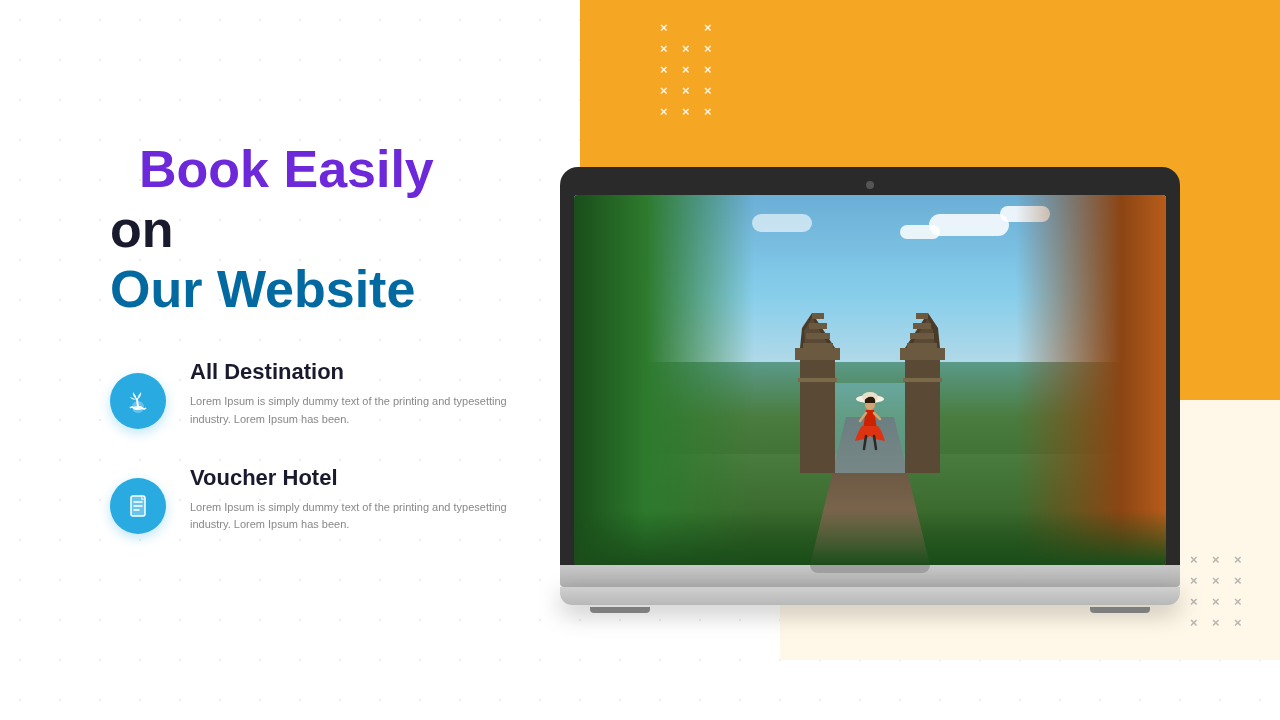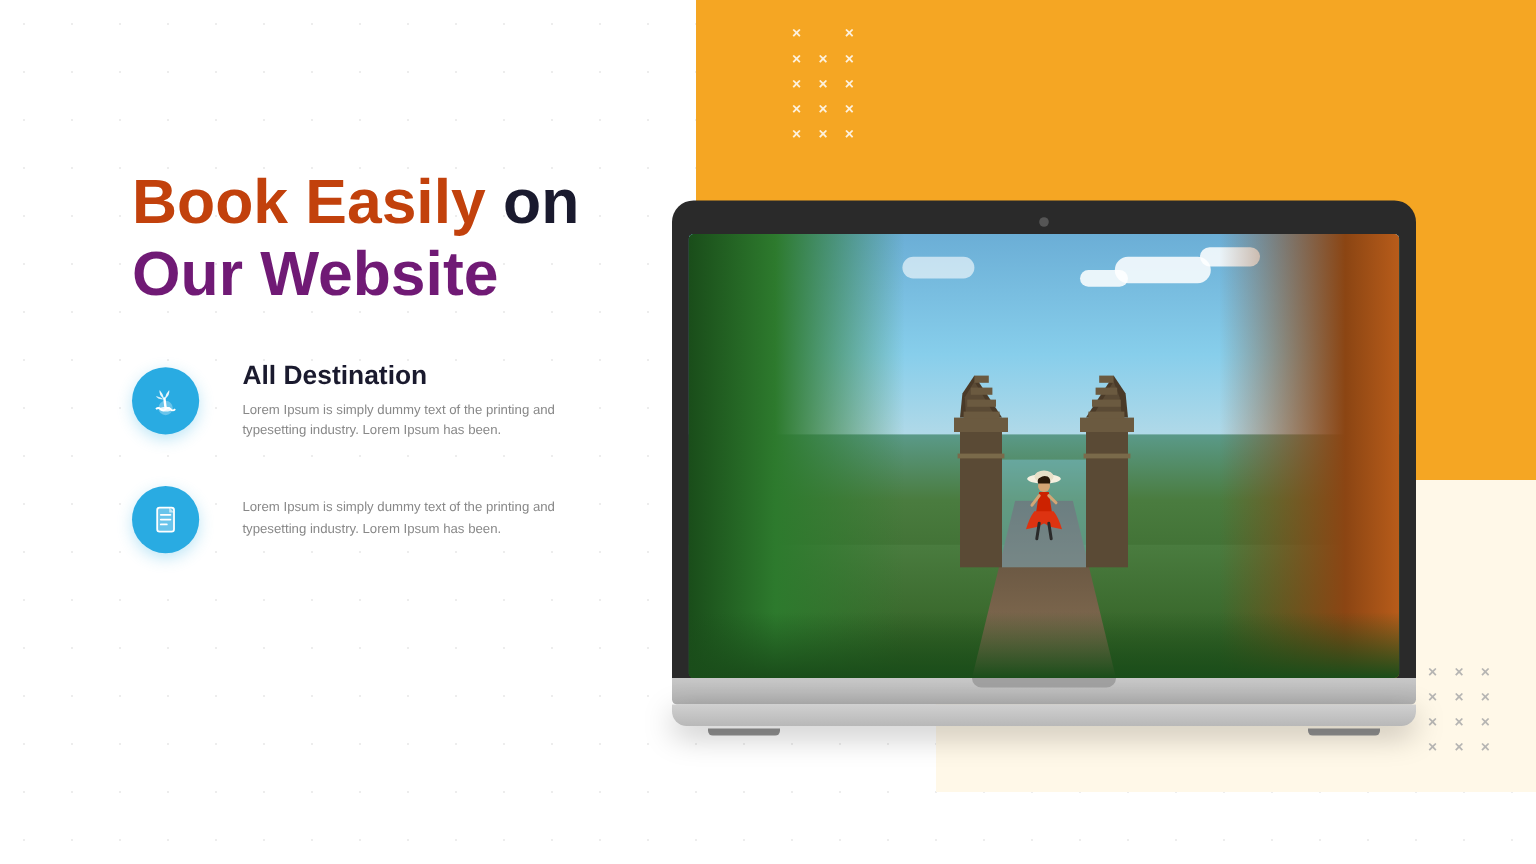--- a/index.html
+++ b/index.html
@@ -93,31 +93,32 @@
     }
 
     .headline {
       font-size: 52px;
       font-weight: 800;
       line-height: 1.15;
       margin-bottom: 40px;
     }
 
     .headline-green {
-      color: #c2410c;
+      color: #6d28d9;
+      margin-left: 29px;
     }
 
     .headline-dark {
-      color: #701a75;
+      color: #0369a1;
     }
 
     .feature-item {
       display: flex;
-      align-items: center;
-      gap: 36px;
+      align-items: flex-end;
+      gap: 24px;
       margin-bottom: 36px;
     }
 
     .feature-icon {
       width: 56px;
       height: 56px;
       border-radius: 50%;
       background: #29ABE2;
       display: flex;
       align-items: center;
@@ -395,20 +396,21 @@
         <rect x="7" y="4" width="14" height="20" rx="2" fill="rgba(255,255,255,0.3)" stroke="white" stroke-width="1.5"></rect>
 
         <line x1="10" y1="10" x2="18" y2="10" stroke="white" stroke-width="1.5" stroke-linecap="round"></line>
         <line x1="10" y1="14" x2="18" y2="14" stroke="white" stroke-width="1.5" stroke-linecap="round"></line>
         <line x1="10" y1="18" x2="15" y2="18" stroke="white" stroke-width="1.5" stroke-linecap="round"></line>
 
         <path d="M17 4 L21 8 L17 8 Z" fill="white" opacity="0.6"></path>
       </svg>
     </div>
     <div class="feature-text">
+      <div class="feature-title">Voucher Hotel</div>
       <div class="feature-desc">Lorem Ipsum is simply dummy text of the printing and typesetting industry. Lorem Ipsum has been.</div>
     </div>
   </div>
 
 </div>
 
 <div class="right-section">
   <div class="laptop-wrapper">
     <div class="laptop">
 

